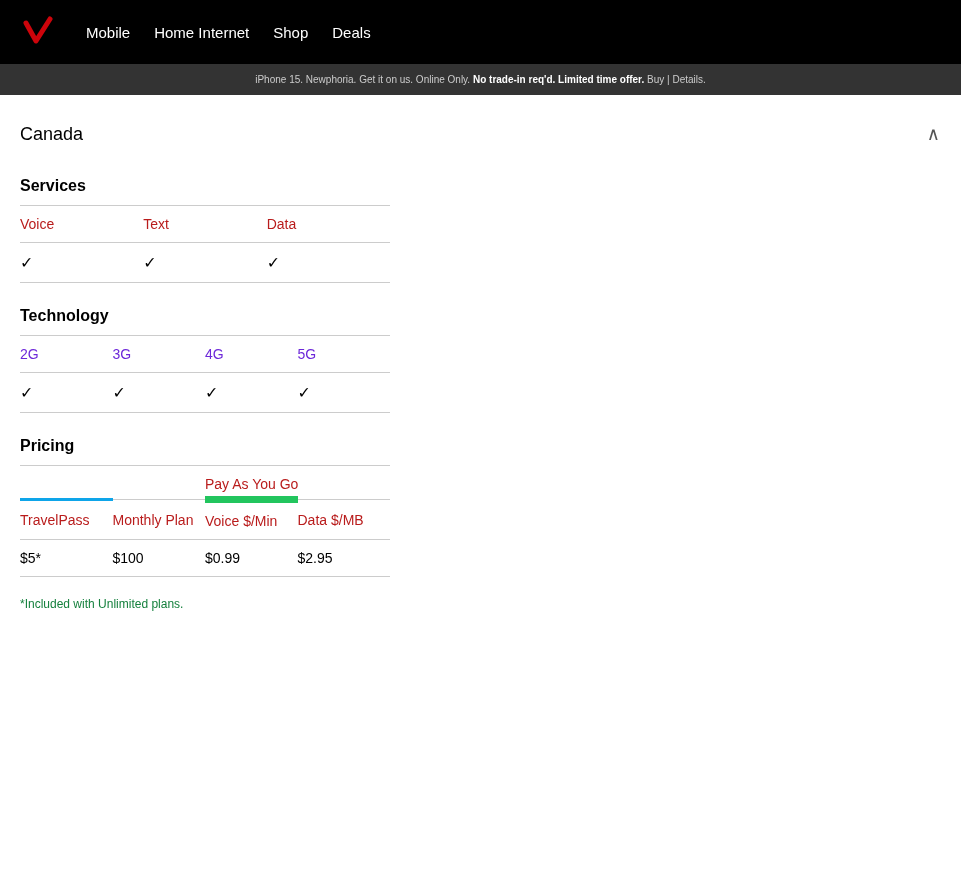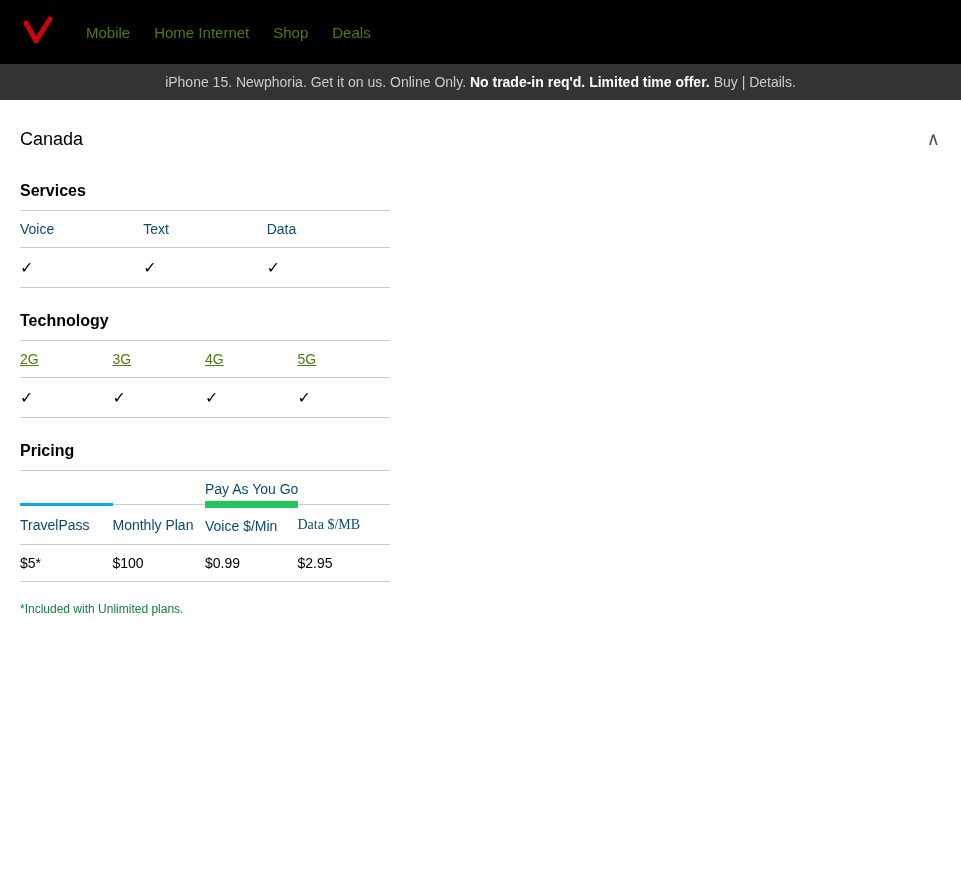--- a/index.html
+++ b/index.html
@@ -15,33 +15,33 @@
     }
     .nav-logo {
       margin-right: 30px;
     }
     .nav-logo svg { width: 36px; height: 36px; }
     .nav-links {
       display: flex;
       gap: 24px;
     }
     .nav-links a {
-      color: #4d7c0f;
+      color: #ffffff;
       text-decoration: none;
       font-size: 15px;
       font-weight: 500;
     }
 
     
     .promo-banner {
       background: #333;
       color: #ccc;
       text-align: center;
       padding: 10px 4px;
-      font-size: 14px;
+      font-size: 10px;
     }
     .promo-banner strong { color: #fff; }
     .promo-banner a { color: #ccc; }
 
     
     .main-content {
       max-width: 960px;
       padding: 12px 20px;
     }
 
@@ -75,26 +75,25 @@
     .section-table {
       width: 100%;
       border-collapse: collapse;
     }
     .section-table th {
       text-align: left;
       padding: 10px 0;
       font-weight: 400;
       border-top: 1px solid #ccc;
       border-bottom: 1px solid #ccc;
-      color: #0c4a6e;
+      color: #b91c1c;
       font-size: 14px;
     }
     .section-table th.black {
-      color: #4d7c0f;
-      text-decoration: underline;
+      color: #6d28d9;
     }
     .section-table td {
       text-align: left;
       padding: 10px 0;
       border-bottom: 1px solid #ccc;
       font-size: 14px;
     }
     .section-table td.check {
       font-size: 16px;
     }
@@ -110,21 +109,21 @@
     .col-data  { width: 90px; }
 
     .col-2g { width: 90px; }
     .col-3g { width: 90px; }
     .col-4g { width: 90px; }
     .col-5g { width: 90px; }
 
     .col-tp  { width: 90px; }
     .col-mp  { width: 90px; }
     .col-vpm { width: 90px; }
-    .col-dmb { width: 90px; font-family: Liberation Serif, serif; }
+    .col-dmb { width: 90px; }
 
     .red-text { color: #c00; }
   </style>
 </head>
 <body>
 
 <nav class="nav">
   <div class="nav-logo">
     
     <svg viewBox="0 0 36 36" xmlns="http://www.w3.org/2000/svg">

